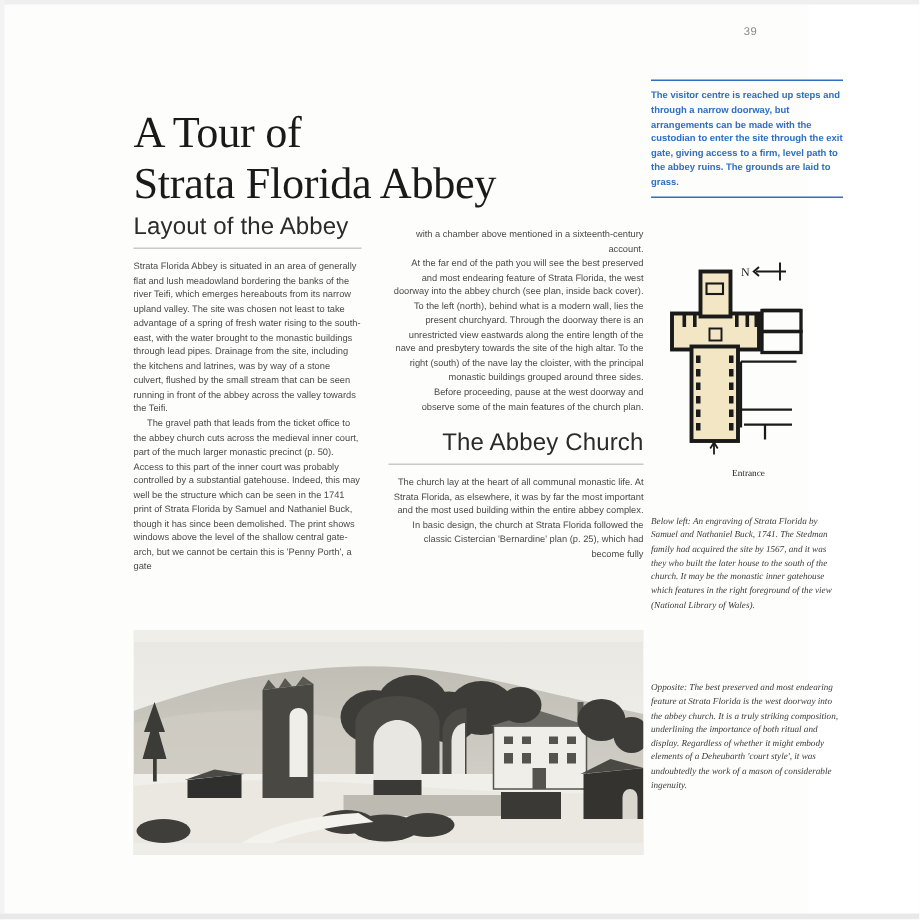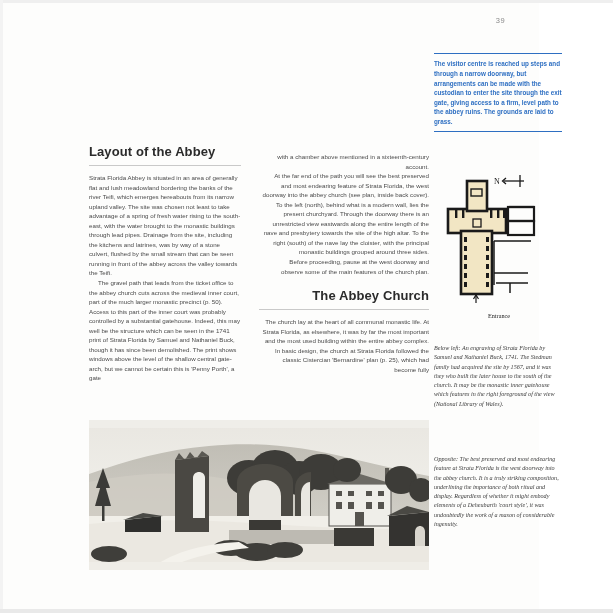--- a/index.html
+++ b/index.html
@@ -45,22 +45,22 @@
     font-size:6.2px;line-height:9.55px;
     color:#4a4a4a;
     text-align:left;
   }
   .col-left{left:89px;top:145px;width:152px;}
   .col-right{left:259px;top:152px;width:170px;text-align:right;}
 
   h2.sec{
     margin:0 0 6px 0;
     font-family:"Liberation Sans", sans-serif;
-    font-weight:700;
-    font-size:13px;line-height:14px;
+    font-weight:400;
+    font-size:16px;line-height:14px;
     color:#2b2b2b;
     letter-spacing:.1px;
   }
   .rule{
     height:1px;background:#c9c9c9;border:0;margin:0 0 7px 0;width:100%;
   }
   .col p{margin:0;}
   .col p + p{text-indent:9px;}
 
   
@@ -111,20 +111,22 @@
 
 <div class="page">
 
   <div class="page-edge-top"></div>
   <div class="page-edge-left"></div>
   <div class="page-edge-bottom"></div>
 
   <div class="folio">39</div>
 
   <h1 class="title">
+    <span class="l1">A Tour of</span>
+    <span class="l2">Strata Florida Abbey</span>
   </h1>
 
   <div class="col col-left">
     <h2 class="sec">Layout of the Abbey</h2>
     <hr class="rule">
     <p>Strata Florida Abbey is situated in an area of generally flat and lush meadowland bordering the banks of the river Teifi, which emerges hereabouts from its narrow upland valley. The site was chosen not least to take advantage of a spring of fresh water rising to the south-east, with the water brought to the monastic buildings through lead pipes. Drainage from the site, including the kitchens and latrines, was by way of a stone culvert, flushed by the small stream that can be seen running in front of the abbey across the valley towards the Teifi.</p>
     <p>The gravel path that leads from the ticket office to the abbey church cuts across the medieval inner court, part of the much larger monastic precinct (p. 50). Access to this part of the inner court was probably controlled by a substantial gatehouse. Indeed, this may well be the structure which can be seen in the 1741 print of Strata Florida by Samuel and Nathaniel Buck, though it has since been demolished. The print shows windows above the level of the shallow central gate-arch, but we cannot be certain this is 'Penny Porth', a gate</p>
   </div>
 
   <div class="col col-right">

